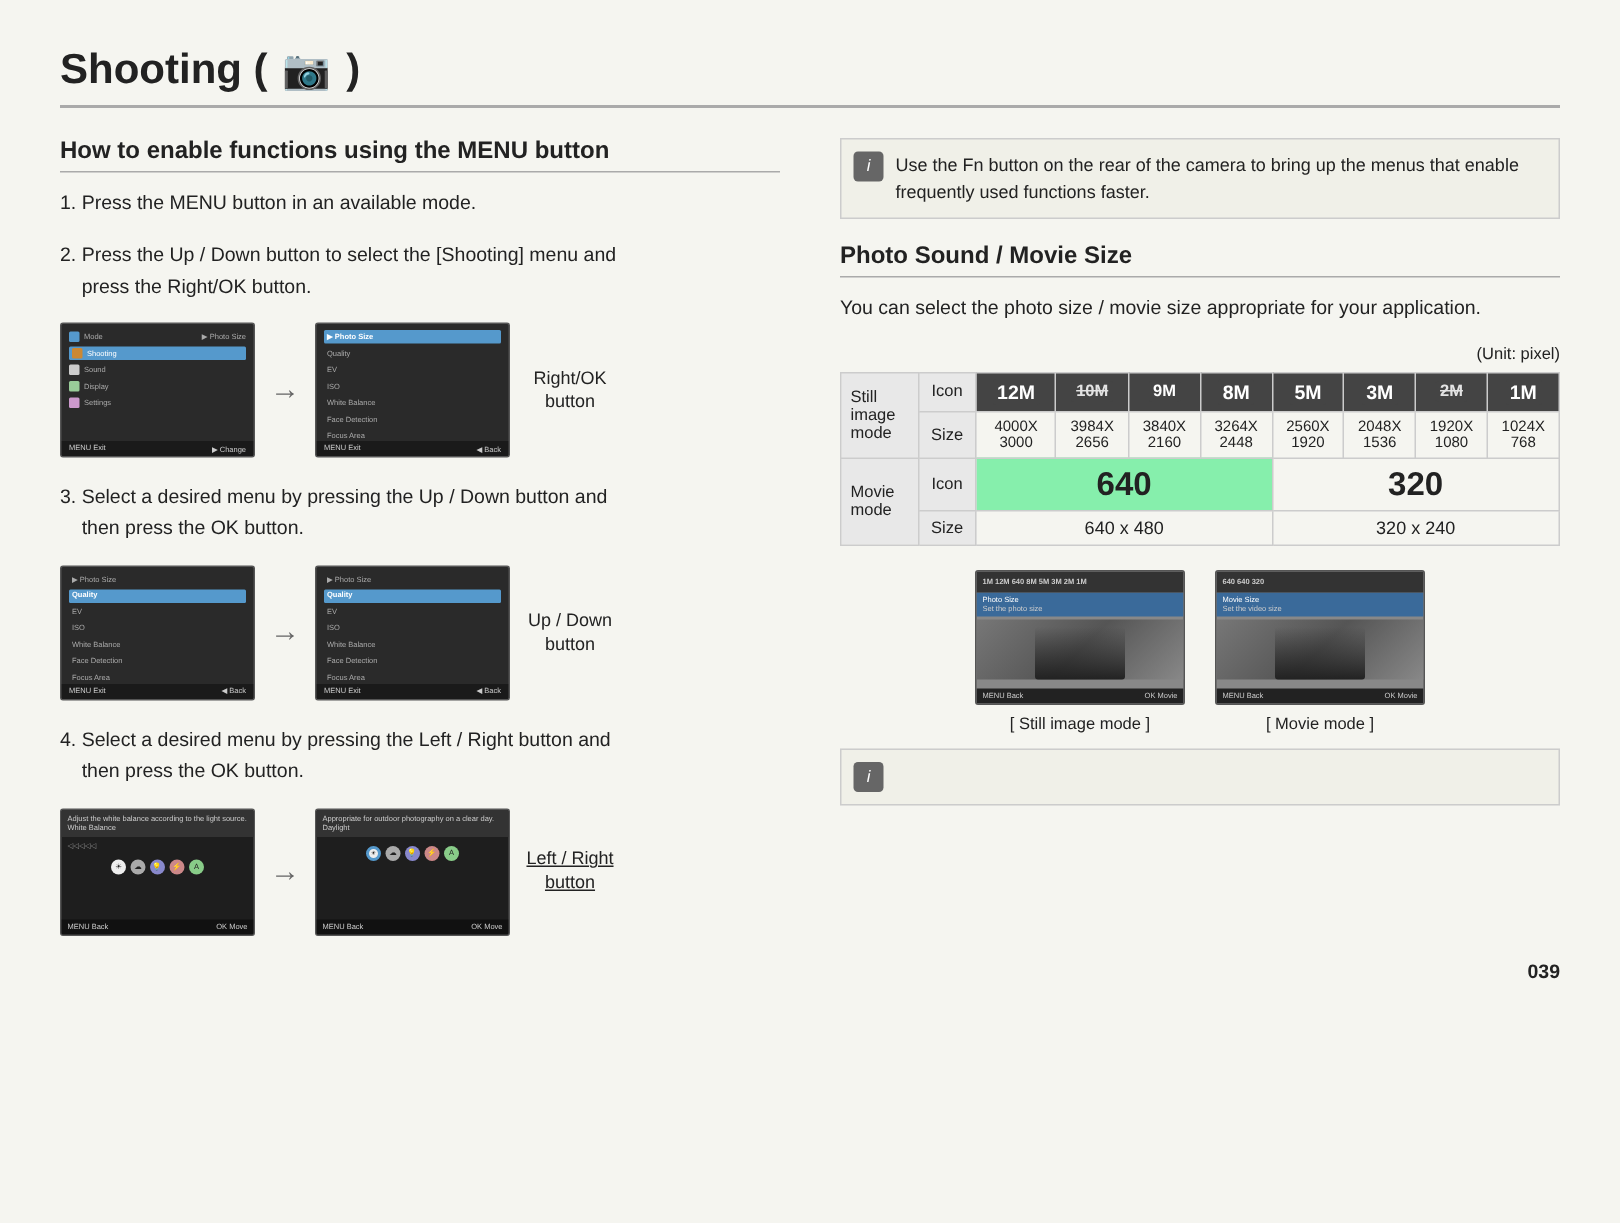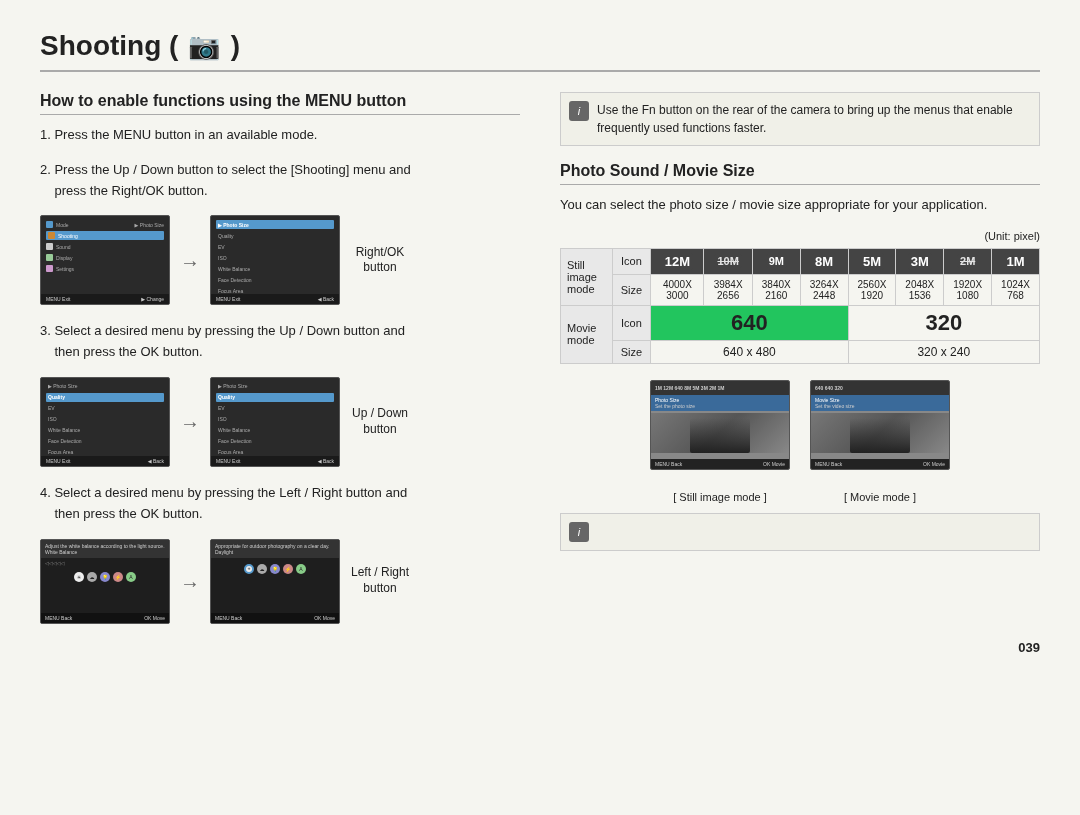--- a/index.html
+++ b/index.html
@@ -172,21 +172,21 @@
       font-weight: bold;
       font-size: 10px;
       padding: 1px 3px;
       border-radius: 2px;
       margin: 0 1px;
     }
     .icon-badge.large { font-size: 13px; }
     .still-image-mode, .movie-mode {
       display: flex;
       flex-direction: column;
-      gap: 18px;
+      gap: 4px;
     }
     .mode-images-row {
       display: flex;
       gap: 20px;
       margin-top: 8px;
       justify-content: center;
     }
     .mode-label {
       font-size: 11px;
       text-align: center;
@@ -444,21 +444,21 @@
             <div style="width:10px;height:10px;background:#aaa;border-radius:50%;font-size:5px;display:flex;align-items:center;justify-content:center;">☁</div>
             <div style="width:10px;height:10px;background:#88c;border-radius:50%;font-size:5px;display:flex;align-items:center;justify-content:center;">💡</div>
             <div style="width:10px;height:10px;background:#c88;border-radius:50%;font-size:5px;display:flex;align-items:center;justify-content:center;">⚡</div>
             <div style="width:10px;height:10px;background:#8c8;border-radius:50%;font-size:5px;display:flex;align-items:center;justify-content:center;">A</div>
           </div>
           <div style="position:absolute;bottom:0;left:0;right:0;height:10px;background:#111;display:flex;justify-content:space-between;align-items:center;padding:0 4px;">
             <span style="font-size:5px;color:#ccc;">MENU Back</span>
             <span style="font-size:5px;color:#ccc;">OK Move</span>
           </div>
         </div>
-        <div class="label-box" style="white-space:pre-line;">Left / Right
+        <div class="label-box" style="white-space:pre-line;text-decoration:underline;">Left / Right
 button</div>
       </div>
     </div>
   </div>
 
   <div class="right-col">
 
     <div class="note-box">
       <div class="note-icon">i</div>
       <div>Use the Fn button on the rear of the camera to bring up the menus that enable frequently used functions faster.</div>
@@ -489,21 +489,21 @@
         <td style="font-size:10px;">3840X<br>2160</td>
         <td style="font-size:10px;">3264X<br>2448</td>
         <td style="font-size:10px;">2560X<br>1920</td>
         <td style="font-size:10px;">2048X<br>1536</td>
         <td style="font-size:10px;">1920X<br>1080</td>
         <td style="font-size:10px;">1024X<br>768</td>
       </tr>
       <tr>
         <td rowspan="2" style="background:#e8e8e8;font-size:11px;text-align:left;padding:4px 6px;">Movie<br>mode</td>
         <td style="background:#e8e8e8;font-size:11px;">Icon</td>
-        <td colspan="4" class="bold-640" style="font-size:22px;font-weight:bold;background:#22c55e;">640</td>
+        <td colspan="4" class="bold-640" style="font-size:22px;font-weight:bold;background:#86efac;">640</td>
         <td colspan="4" class="bold-320" style="font-size:22px;font-weight:bold;">320</td>
       </tr>
       <tr>
         <td style="background:#e8e8e8;font-size:11px;">Size</td>
         <td colspan="4" style="font-size:12px;">640 x 480</td>
         <td colspan="4" style="font-size:12px;">320 x 240</td>
       </tr>
     </tbody>
       </table>
 

